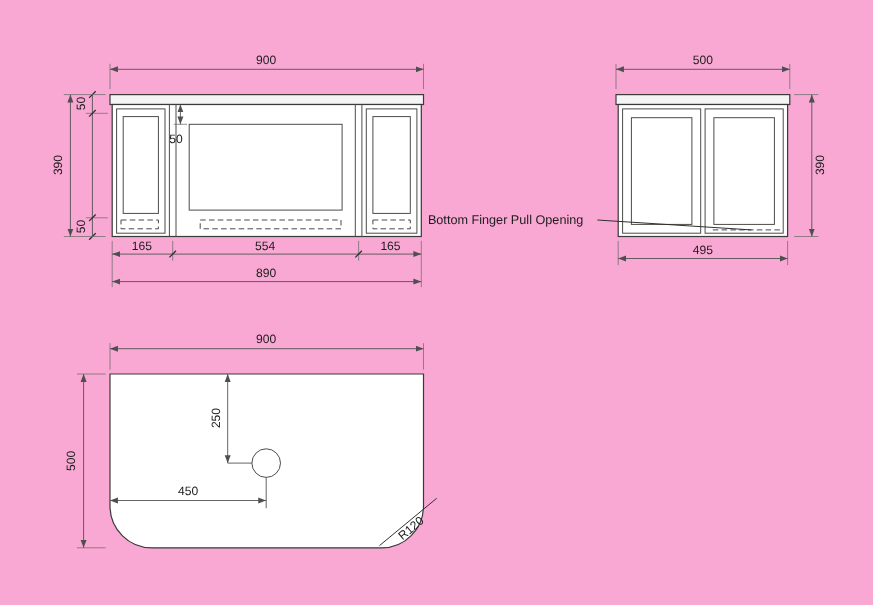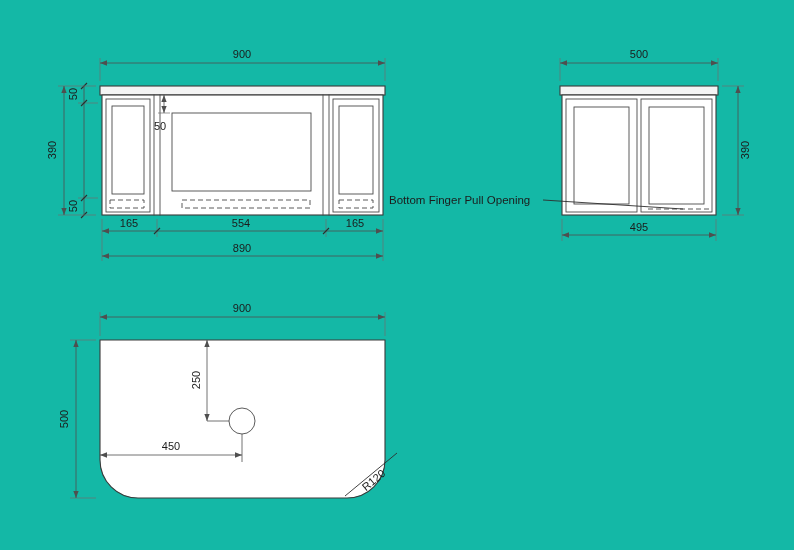--- a/index.html
+++ b/index.html
@@ -1,16 +1,16 @@
 <!DOCTYPE html>
 <html><head>
 <meta charset="utf-8">
 <style>
   html,body{margin:0;padding:0;background:#ffffff;}
-  .stage{width:794px;height:550px;position:relative;background:#14b8a6;overflow:hidden;
+  .stage{width:794px;height:550px;position:relative;background:#f9a8d4;overflow:hidden;
          font-family:"Liberation Sans",sans-serif;}
   svg{display:block}
   .face{fill:#ffffff;stroke:#3a3a3a;stroke-width:1.1}
   .counter{fill:#f4f4f4;stroke:#3a3a3a;stroke-width:1.1}
   .panel{fill:#ffffff;stroke:#4a4a4a;stroke-width:0.9}
   .obj2{fill:none;stroke:#4a4a4a;stroke-width:0.9;stroke-linecap:square}
   .dim{stroke:#4f4f4f;stroke-width:0.8;fill:none}
   .ext{stroke:#6e6e6e;stroke-width:0.7;fill:none}
   .dash{fill:none;stroke:#474747;stroke-width:0.9;stroke-dasharray:5 3}
   .slash{stroke:#2e2e2e;stroke-width:1.1}

